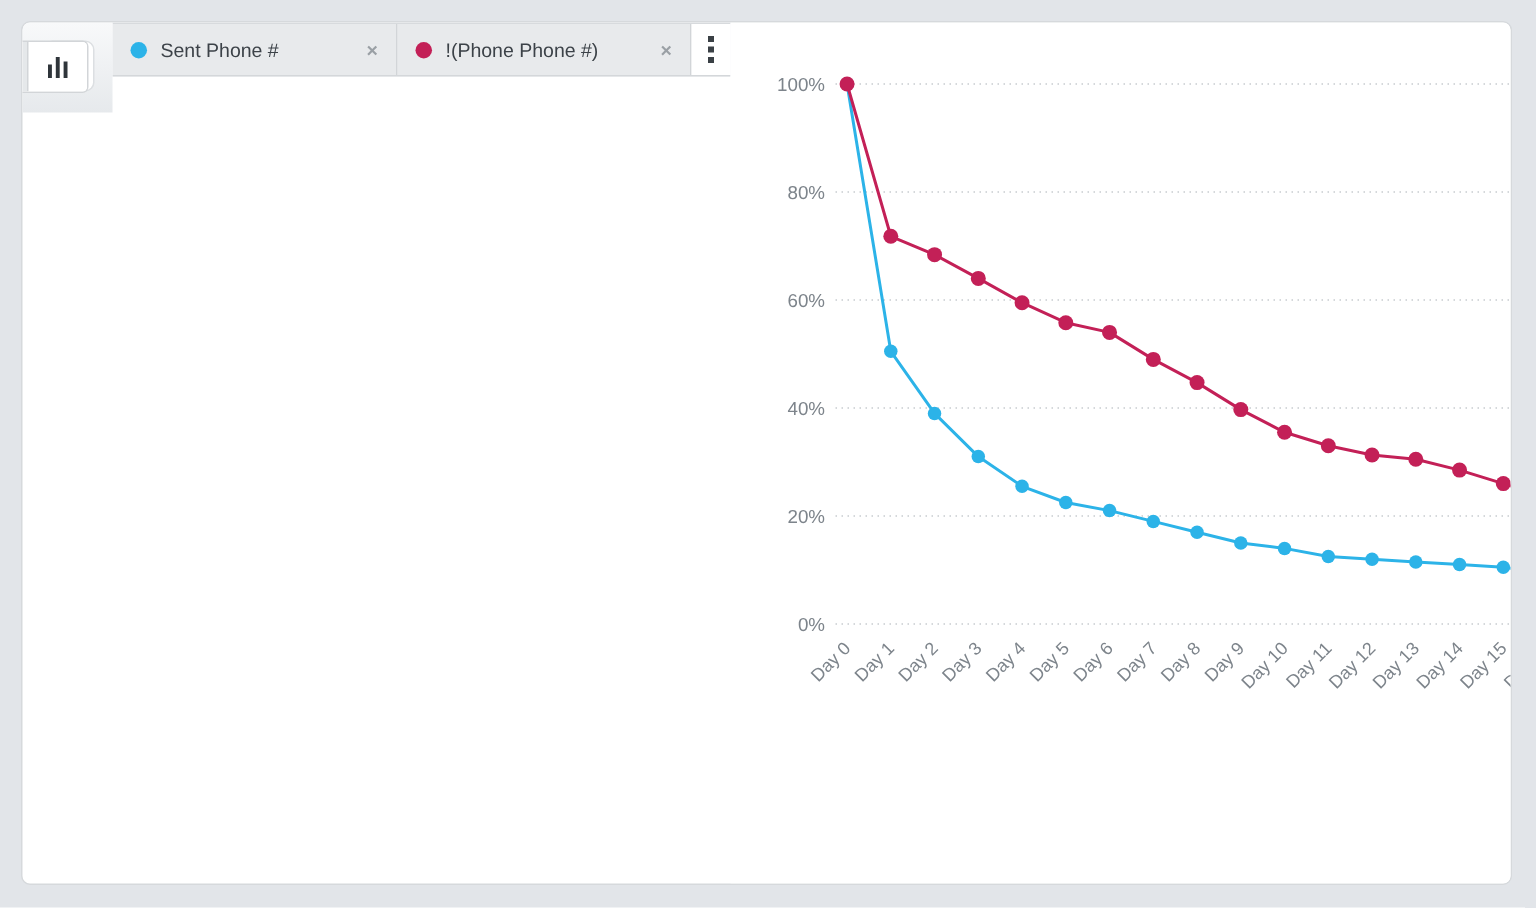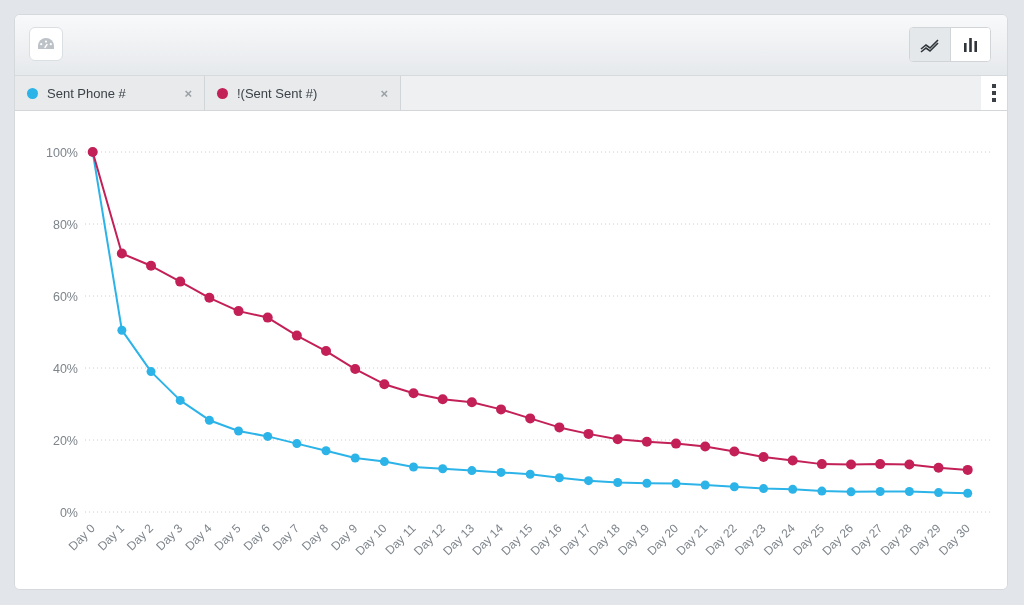--- a/index.html
+++ b/index.html
@@ -11,21 +11,21 @@
     overflow: hidden;
   }
   .card {
     position: absolute;
     left: 14px; top: 14px;
     width: 994px; height: 576px;
     border: 1px solid #d6d9dc;
     border-radius: 6px;
     overflow: hidden;
     display: flex;
-    flex-direction: column;
+    flex-direction: row;
     background: #ffffff;
   }
   
   .toolbar {
     height: 60px;
     flex: 0 0 60px;
     background: linear-gradient(#f8f9fa, #e6e9ec);
     position: relative;
   }
   .gauge-btn {
@@ -155,21 +155,21 @@
   </div>
 
   <div class="tabs-row">
     <div class="tab tab-0">
       <span class="tab-dot" style="background: rgb(44, 179, 232);"></span>
       <span class="tab-label">Sent Phone #</span>
       <span class="tab-close">×</span>
     </div>
     <div class="tab tab-1">
       <span class="tab-dot" style="background: rgb(195, 32, 87);"></span>
-      <span class="tab-label">!(Sent Sent #)</span>
+      <span class="tab-label">!(Phone Phone #)</span>
       <span class="tab-close">×</span>
     </div>
     <div class="tabs-spacer"></div>
     <div class="kebab-cell">
       <span class="kebab-dots">
         <span></span>
           <span></span>
           <span></span>
       </span>
     </div>

